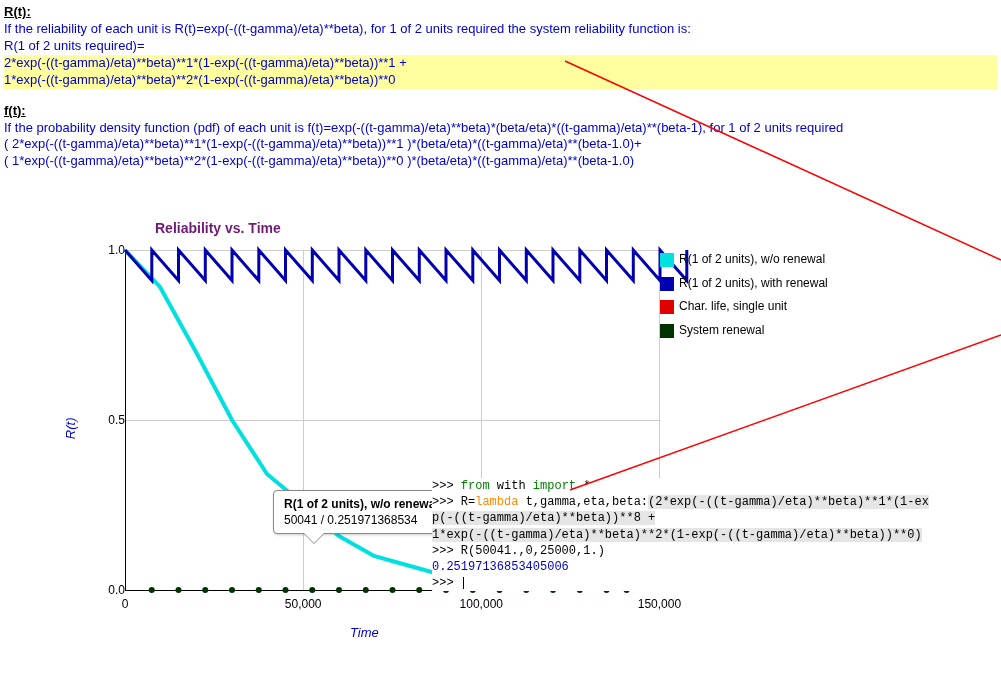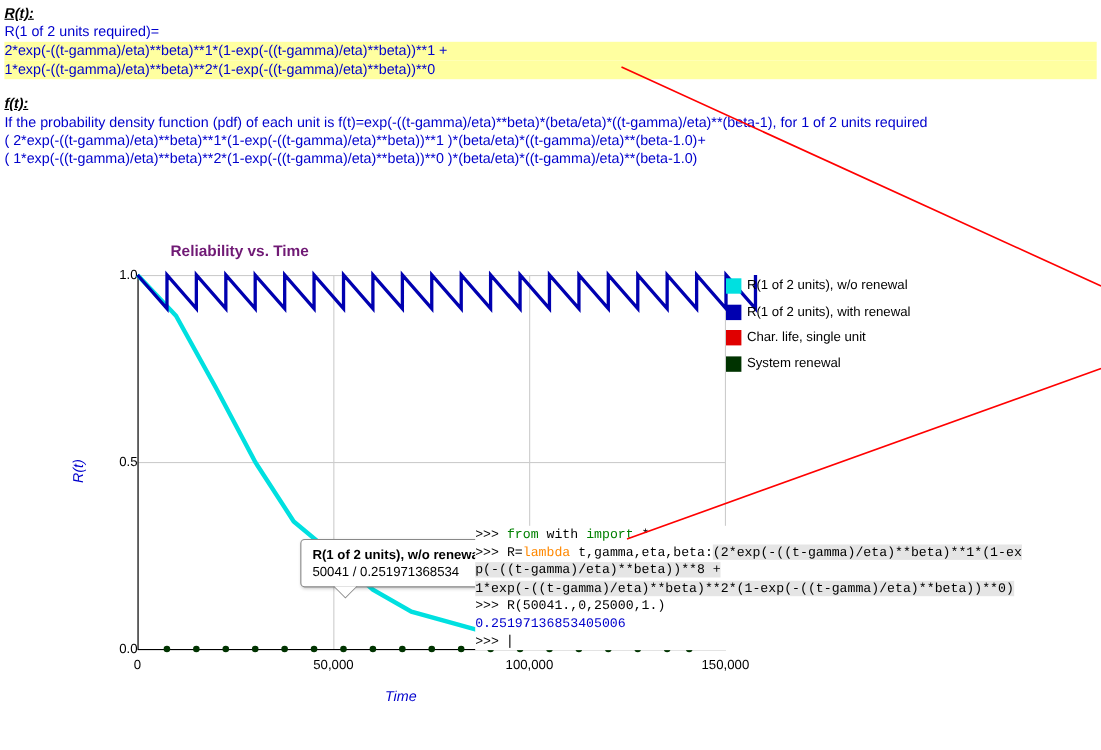--- a/index.html
+++ b/index.html
@@ -15,21 +15,20 @@
       position: relative;
       width: 1001px;
       height: 682px;
       overflow: hidden;
     }
     .section-title {
       font-weight: bold;
       text-decoration: underline;
       color: #000;
       margin-bottom: 2px;
-      font-style: italic;
     }
     .desc-text {
       color: #0000cc;
       line-height: 1.3;
     }
     .highlight-yellow {
       background: #ffffa0;
     }
     .section {
       margin-bottom: 14px;
@@ -193,20 +192,21 @@
       background: #000;
       vertical-align: middle;
       margin-left: 2px;
     }
   </style>
 </head>
 <body>
 
 <div class="section">
   <div class="section-title">R(t):</div>
+  <div class="desc-text">If the reliability of each unit is R(t)=exp(-((t-gamma)/eta)**beta), for 1 of 2 units required the system reliability function is:</div>
   <div class="desc-text">R(1 of 2 units required)=</div>
   <div class="desc-text highlight-yellow">2*exp(-((t-gamma)/eta)**beta)**1*(1-exp(-((t-gamma)/eta)**beta))**1 +</div>
   <div class="desc-text highlight-yellow">1*exp(-((t-gamma)/eta)**beta)**2*(1-exp(-((t-gamma)/eta)**beta))**0</div>
 </div>
 
 <div class="section">
   <div class="section-title">f(t):</div>
   <div class="desc-text">If the probability density function (pdf) of each unit is f(t)=exp(-((t-gamma)/eta)**beta)*(beta/eta)*((t-gamma)/eta)**(beta-1), for 1 of 2 units required</div>
   <div class="desc-text">( 2*exp(-((t-gamma)/eta)**beta)**1*(1-exp(-((t-gamma)/eta)**beta))**1 )*(beta/eta)*((t-gamma)/eta)**(beta-1.0)+</div>
   <div class="desc-text">( 1*exp(-((t-gamma)/eta)**beta)**2*(1-exp(-((t-gamma)/eta)**beta))**0 )*(beta/eta)*((t-gamma)/eta)**(beta-1.0)</div>

